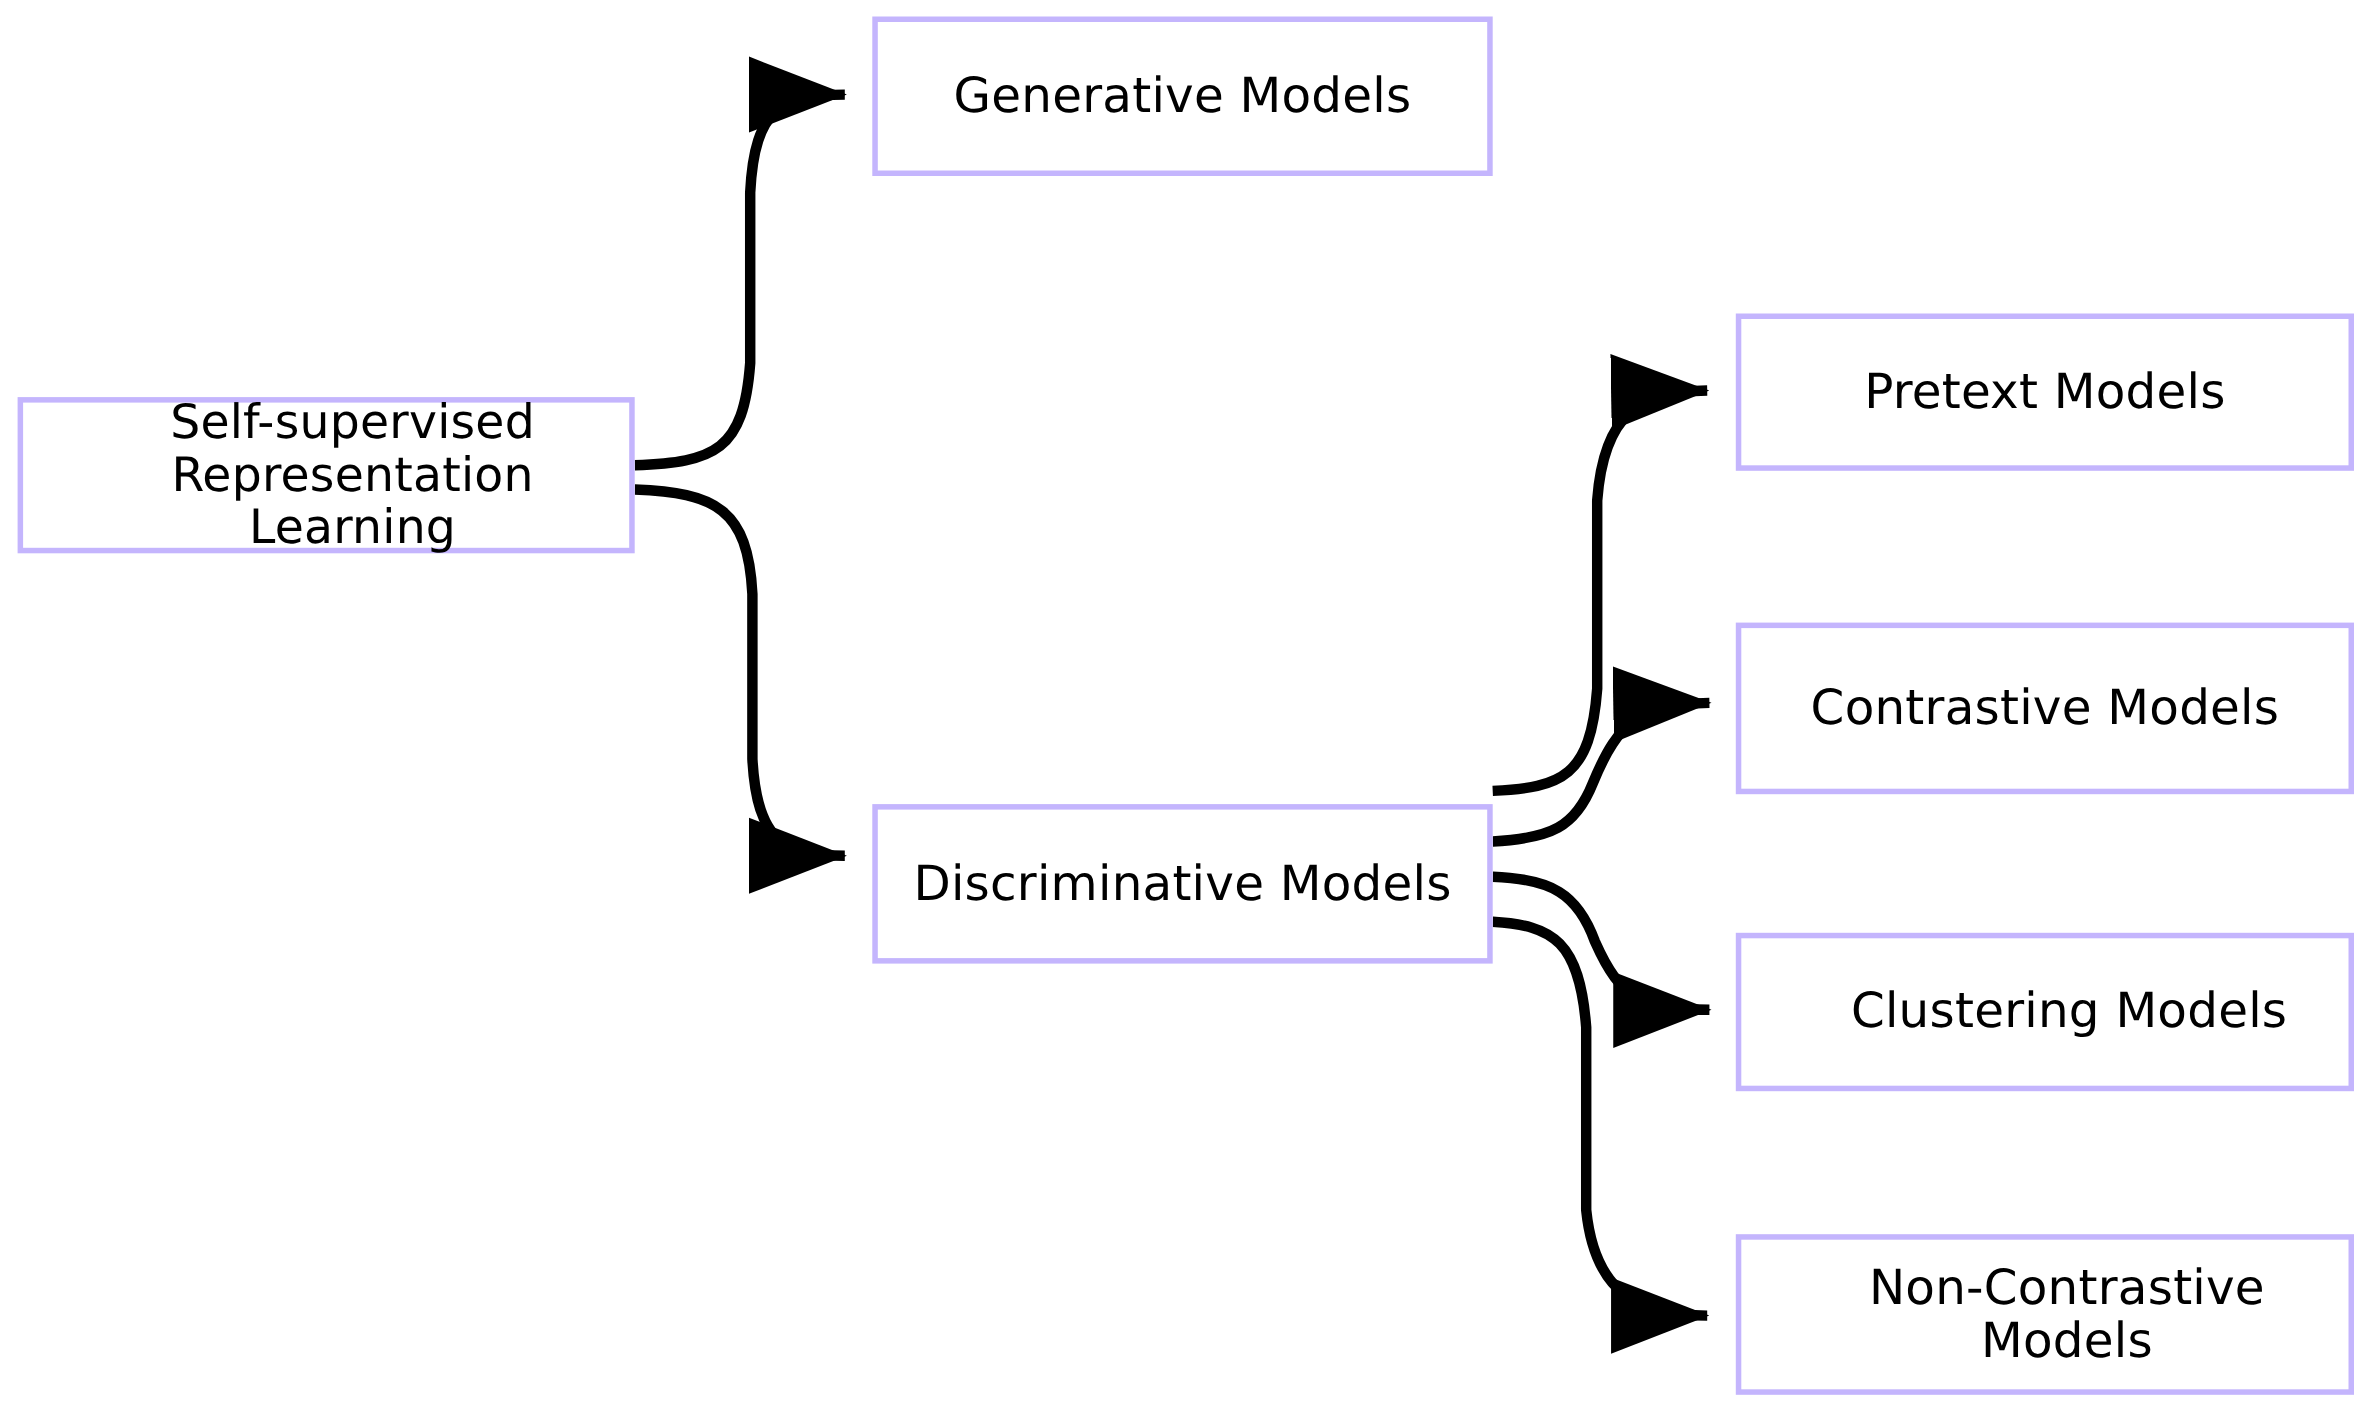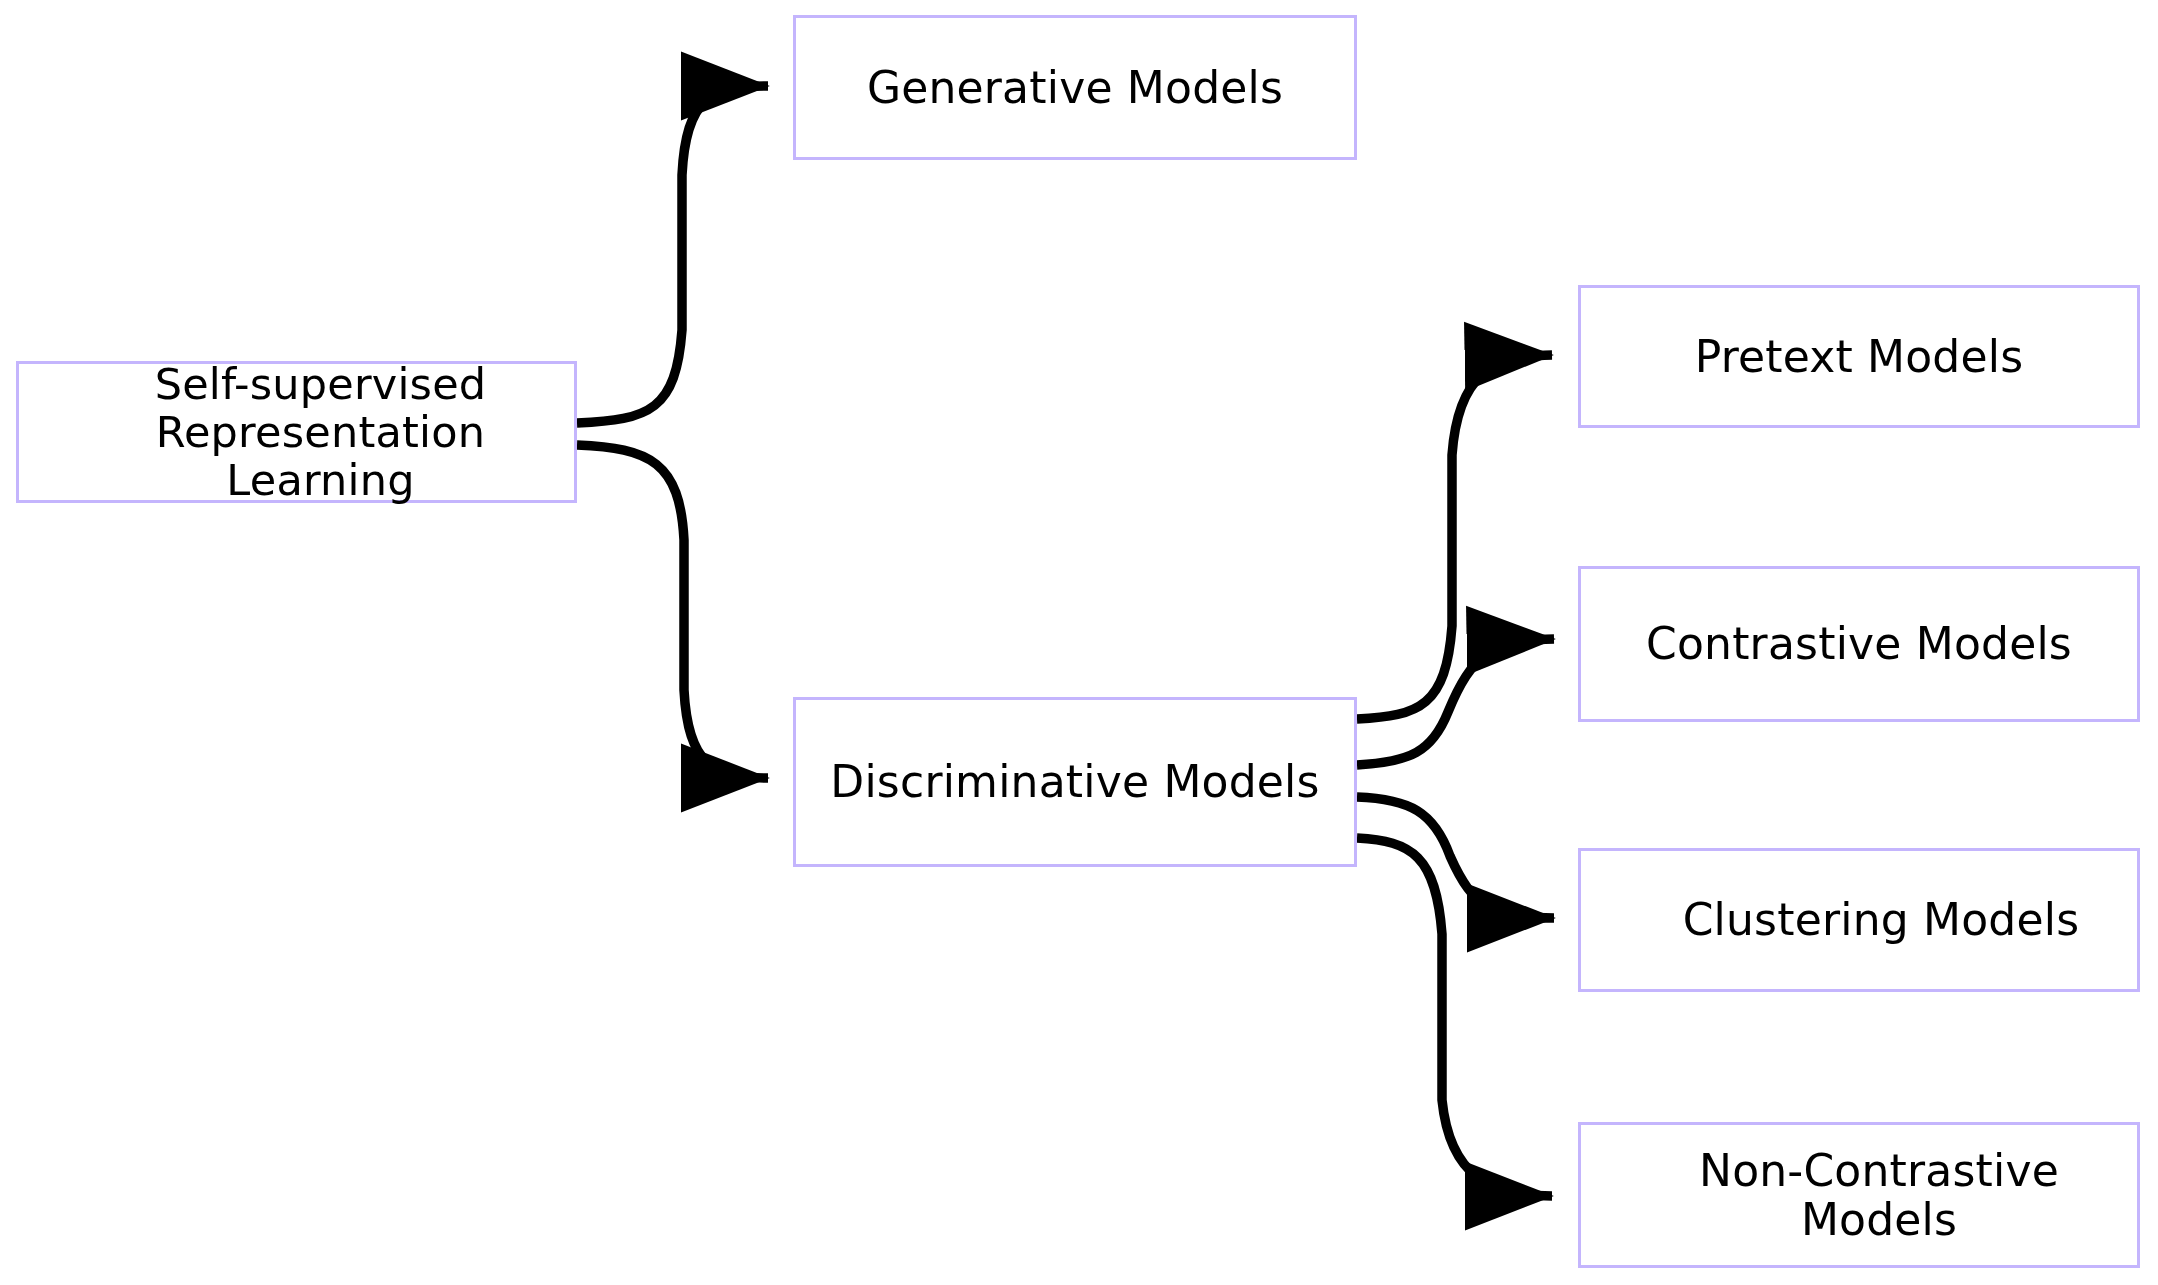--- a/index.html
+++ b/index.html
@@ -23,40 +23,40 @@
     left: 0;
     top: 0;
     width: 2158px;
     height: 1285px;
     pointer-events: none;
   }
   .node-box {
     position: absolute;
     box-sizing: border-box;
     background: #ffffff;
-    border: 3px solid #c4b5fd;
+    border: 5px solid #c4b5fd;
     display: flex;
     align-items: center;
     justify-content: center;
     text-align: center;
     z-index: 2;
   }
   .node-label {
     font-family: "DejaVu Sans", sans-serif;
     font-size: 44px;
     line-height: 1.12;
     color: #000000;
     letter-spacing: 0.2px;
     white-space: pre-line;
     padding: 0 6px;
   }
   
   #node-root      { left: 16px;   top: 361px;  width: 561px; height: 142px; }
   #node-gen       { left: 793px;  top: 15px;   width: 564px; height: 145px; }
-  #node-disc      { left: 793px;  top: 697px;  width: 564px; height: 170px; }
+  #node-disc      { left: 793px;  top: 731px;  width: 564px; height: 145px; }
   #node-pretext   { left: 1578px; top: 285px;  width: 562px; height: 143px; }
   #node-contrast  { left: 1578px; top: 566px;  width: 562px; height: 156px; }
   #node-cluster   { left: 1578px; top: 848px;  width: 562px; height: 144px; padding-left: 44px; }
   #node-noncon    { left: 1578px; top: 1122px; width: 562px; height: 146px; padding-left: 40px; }
   #node-root .node-label { font-size: 43px; margin-left: 48px; }
 </style>
 </head>
 <body>
 
 <div id="diagram-root">

